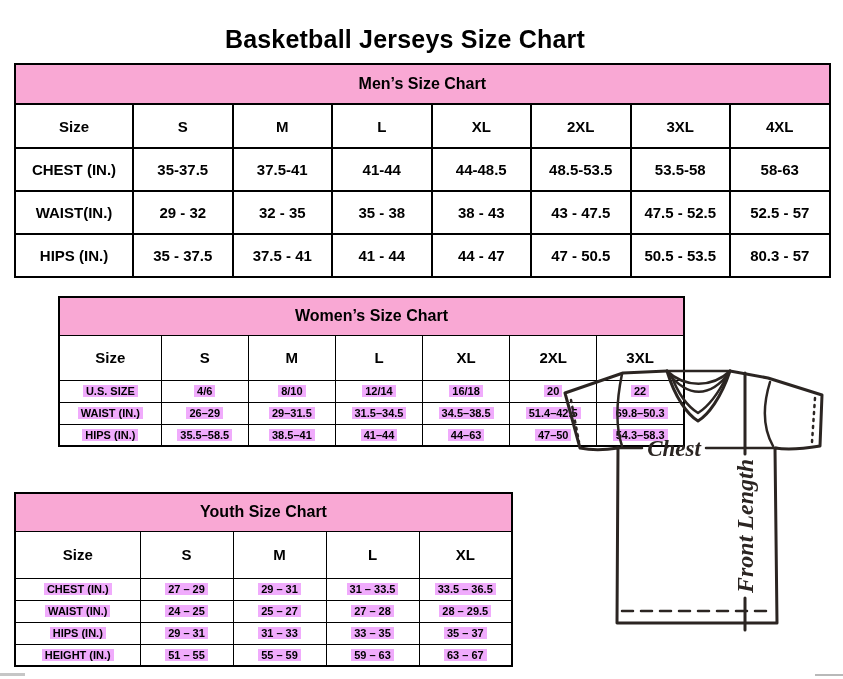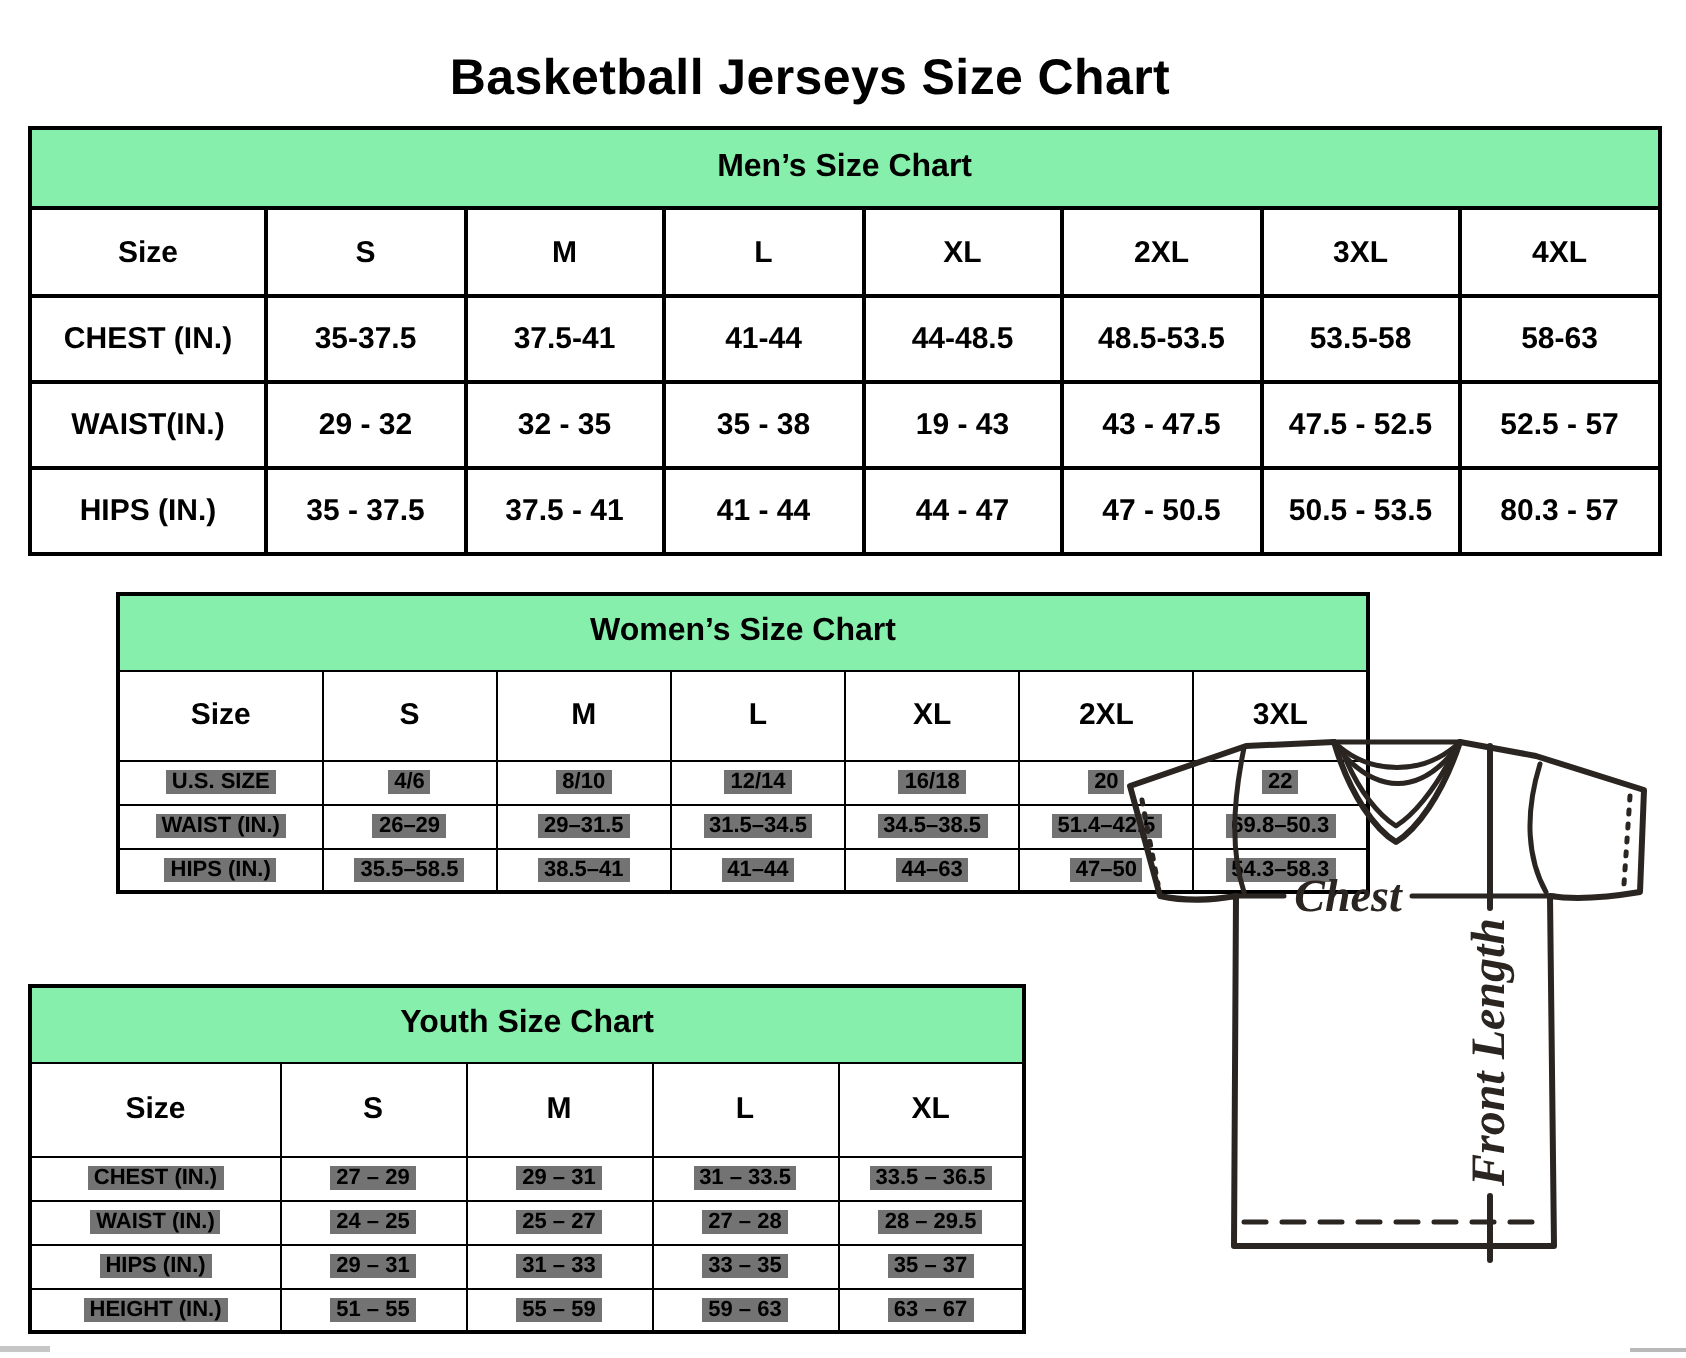--- a/index.html
+++ b/index.html
@@ -9,28 +9,28 @@
         font-size:25px;font-weight:bold;letter-spacing:0.2px;}
   .tbl{position:absolute;}
   .pos-men{left:14px;top:63px;width:815px;}
   .pos-women{left:14px;top:296px;width:627px;padding-left:44px;}
   .pos-youth{left:14px;top:492px;width:436px;}
   table.size-table{border-collapse:collapse;table-layout:fixed;width:100%;
         border:2.5px solid #000;}
   table.size-table td{border:2px solid #000;text-align:center;vertical-align:middle;
         font-weight:bold;overflow:hidden;white-space:nowrap;}
   .women table.size-table td,.youth table.size-table td{border-width:1px;}
-  tr.band td{background:#86efac;font-size:16px;border-bottom-width:2px;}
+  tr.band td{background:#f9a8d4;font-size:16px;border-bottom-width:2px;}
   .men tr{height:43px;}          .men tr.band{height:40px;}   .men tr.head{height:44px;}
   .women tr{height:22px;}        .women tr.band{height:38px;} .women tr.head{height:45px;}
   .youth tr{height:22px;}        .youth tr.band{height:38px;} .youth tr.head{height:47px;}
   .men td{font-size:15px;}
   .women td,.youth td{font-size:11px;}
   .women tr.head td,.youth tr.head td{font-size:15px;}
-  span.hl{background:#737373;padding:0 3px;}
+  span.hl{background:#f0abfc;padding:0 3px;}
   .jersey{position:absolute;left:550px;top:358px;width:292px;height:300px;}
   .jersey text{font-family:"Liberation Serif",serif;font-style:italic;font-weight:bold;
         fill:#2b2522;}
   .frag{position:absolute;}
   .frag-left{left:0;top:673px;width:25px;height:3px;background:#c6c6c6;}
   .frag-right{left:815px;top:674px;width:28px;height:2px;background:#b9b9b9;}
 </style>
 </head>
 <body>
 
@@ -72,21 +72,21 @@
             <td class="val">44-48.5</td>
             <td class="val">48.5-53.5</td>
             <td class="val">53.5-58</td>
             <td class="val">58-63</td>
           </tr>
           <tr>
             <td class="lbl">WAIST(IN.)</td>
             <td class="val">29 - 32</td>
             <td class="val">32 - 35</td>
             <td class="val">35 - 38</td>
-            <td class="val">19 - 43</td>
+            <td class="val">38 - 43</td>
             <td class="val">43 - 47.5</td>
             <td class="val">47.5 - 52.5</td>
             <td class="val">52.5 - 57</td>
           </tr>
           <tr>
             <td class="lbl">HIPS (IN.)</td>
             <td class="val">35 - 37.5</td>
             <td class="val">37.5 - 41</td>
             <td class="val">41 - 44</td>
             <td class="val">44 - 47</td>

